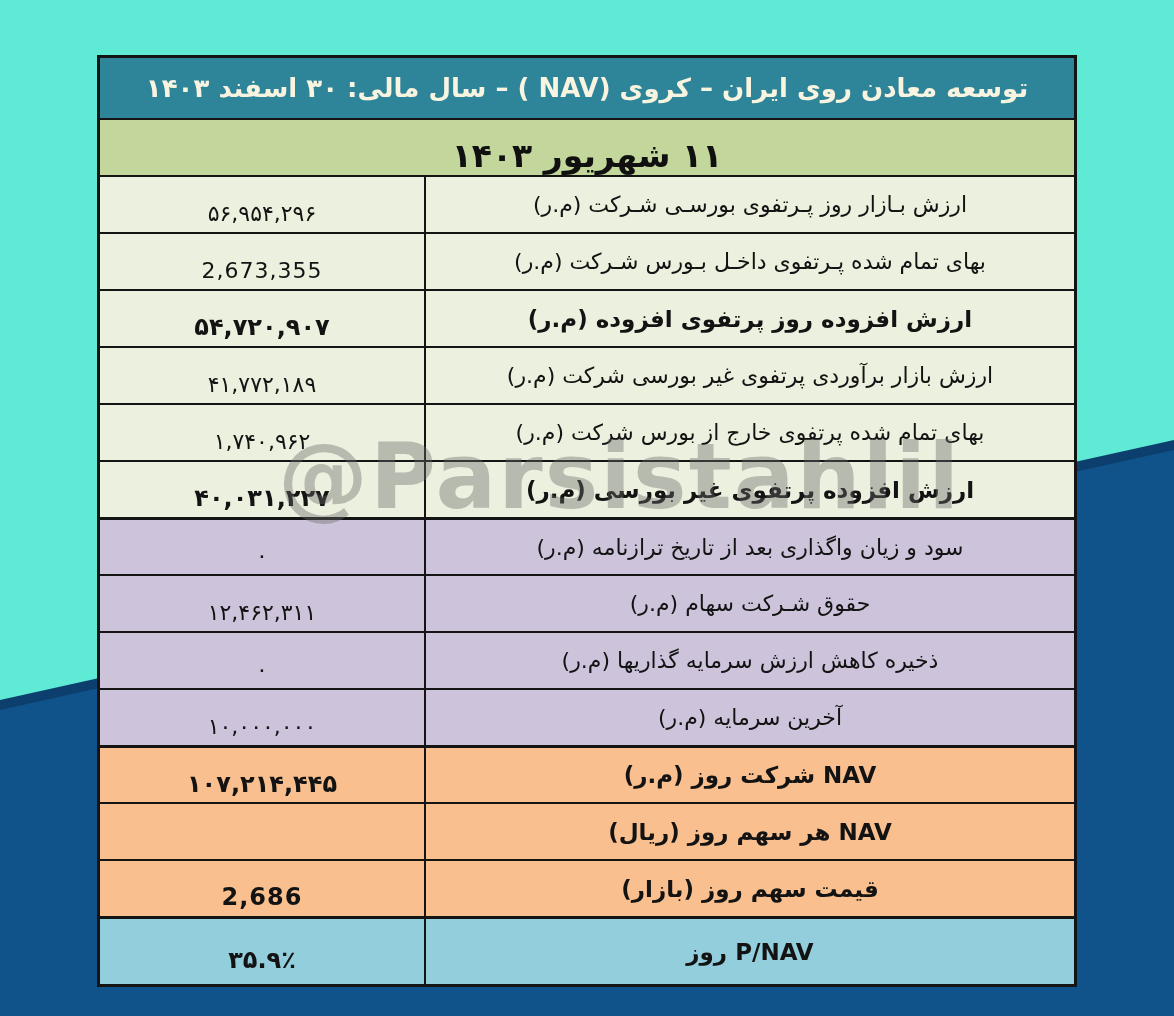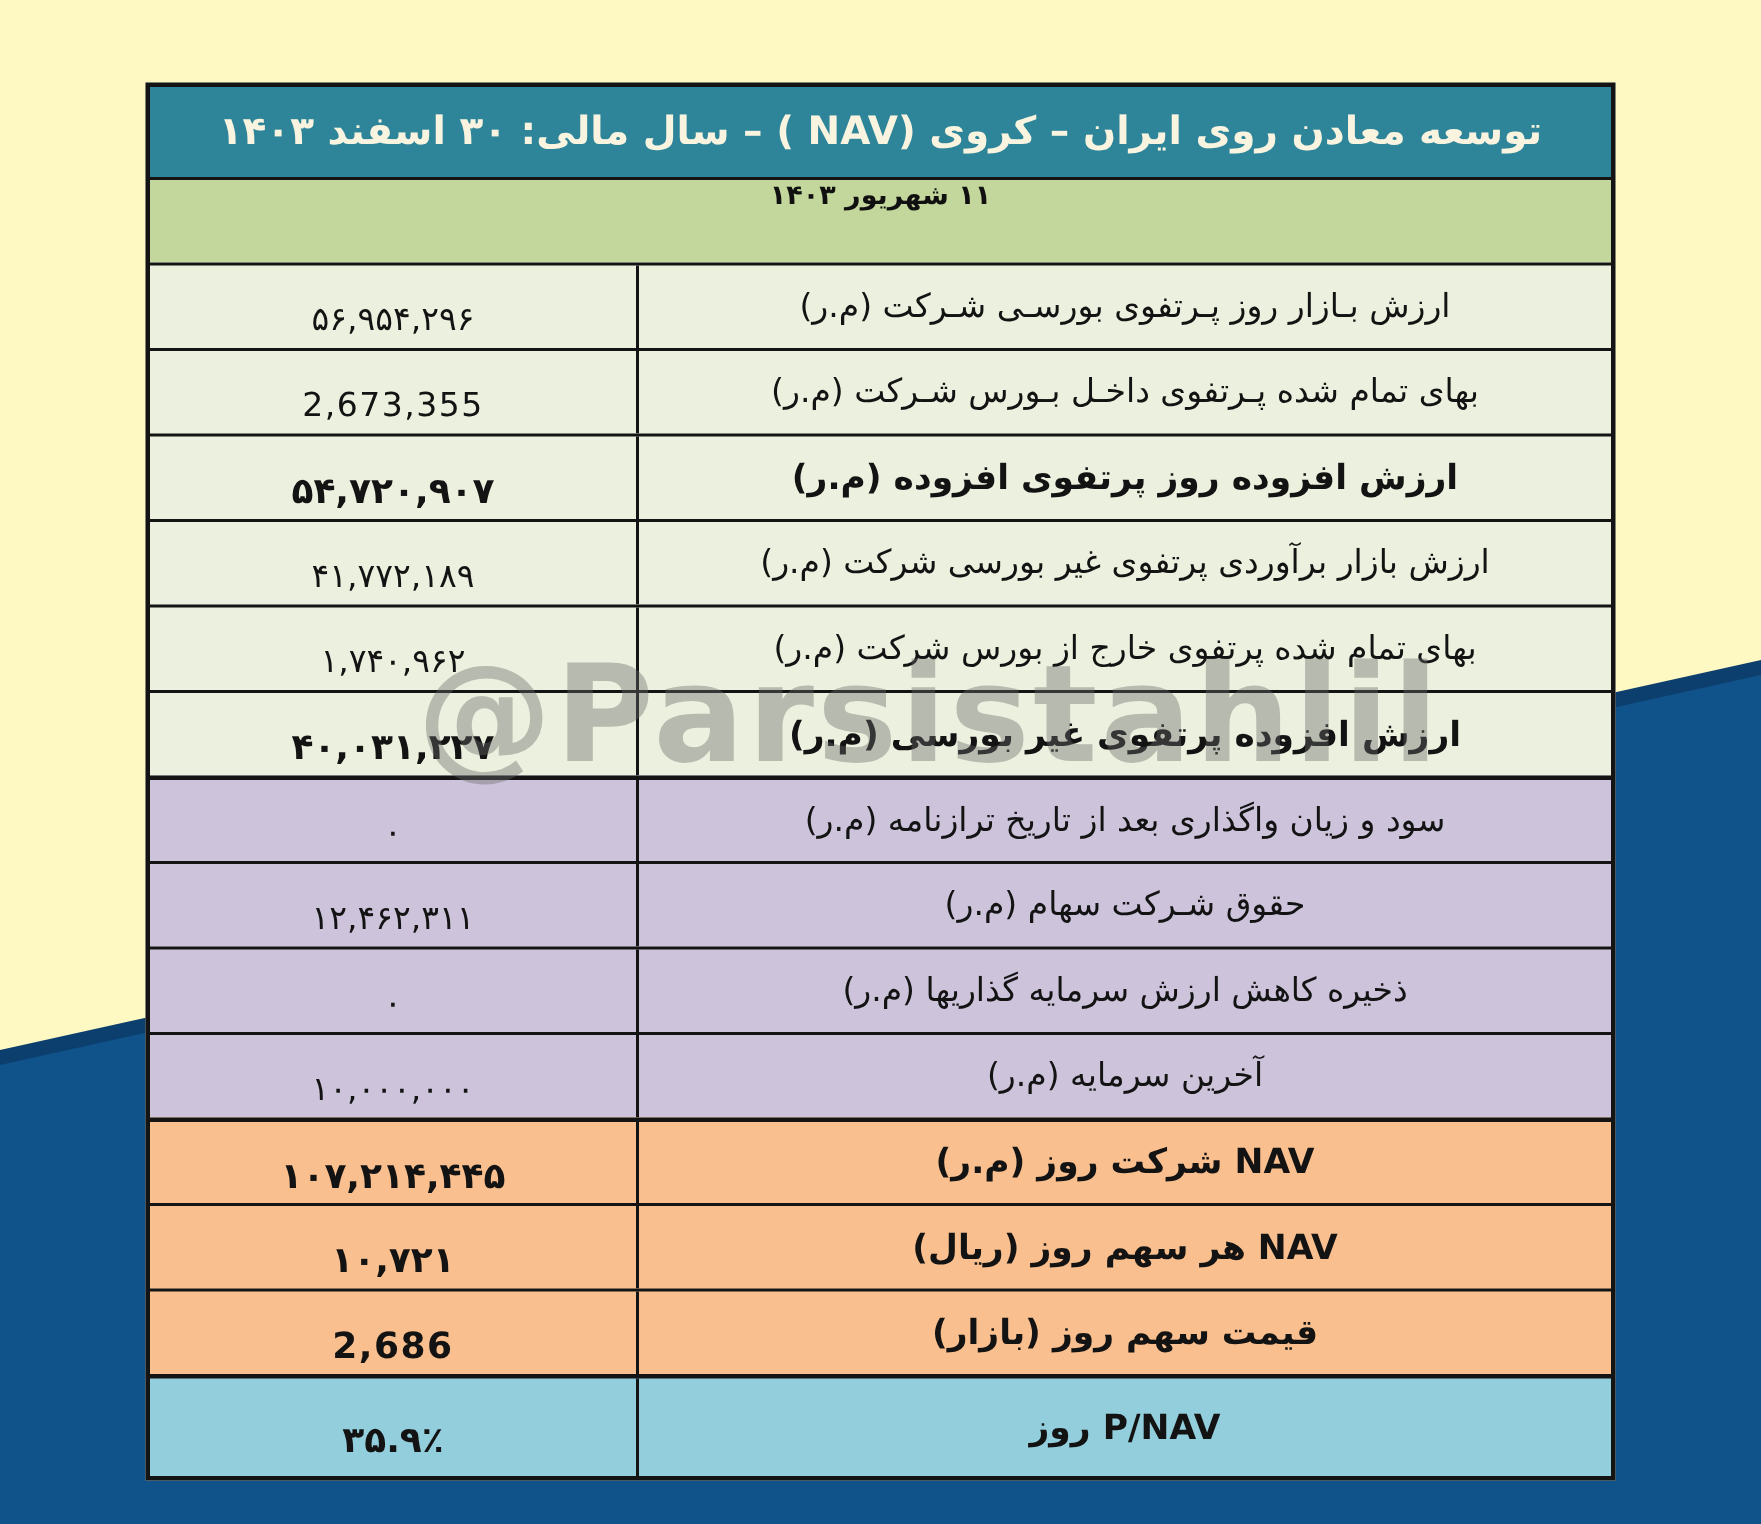--- a/index.html
+++ b/index.html
@@ -1,19 +1,19 @@
 <!DOCTYPE html>
 <html lang="fa"><head>
 <meta charset="utf-8">
 <style>
   * { margin:0; padding:0; box-sizing:border-box; }
   html,body { width:1174px; height:1016px; }
   body { font-family:"DejaVu Sans", sans-serif; background:#ffffff; overflow:hidden; }
 
-  .page { position:relative; width:1174px; height:1016px; background:#fef9c3; overflow:hidden; }
+  .page { position:relative; width:1174px; height:1016px; background:#5eead4; overflow:hidden; }
 
   
   .bg-stripe {
     position:absolute; inset:0; z-index:1; background:#0c3f6d;
     clip-path:polygon(0 700px, 1174px 440px, 1174px 456px, 0 716px);
   }
   .bg-blue {
     position:absolute; inset:0; z-index:1; background:#10538b;
     clip-path:polygon(0 710px, 1174px 450px, 1174px 1016px, 0 1016px);
   }
@@ -25,22 +25,22 @@
   }
   .trow { display:flex; direction:rtl; height:57px; border-top:2px solid #141414; }
   .trow.sec { border-top-width:3px; }
   .trow.first { border-top:none; }
 
   .title-row {
     height:60px; background:#2e8499; align-items:center; justify-content:center;
     color:#f8f4e0; font-weight:bold; font-size:26px;
   }
   .date-row {
-    background:#c3d69b; align-items:flex-start; justify-content:center;
-    color:#101010; font-weight:bold; font-size:18px;
+    background:#c3d69b; align-items:flex-end; justify-content:center;
+    color:#101010; font-weight:bold; font-size:33px;
   }
   .cell { display:flex; align-items:center; justify-content:center; color:#131313; }
   .cell.label { width:650px; border-left:2px solid #141414; font-size:22px; padding:0 10px; text-align:center; }
   .cell.value { flex:1; direction:ltr; font-size:22px; letter-spacing:1px;margin-top:17px; }
 
   .r-cream  { background:#ecf0de; }
   .r-lav    { background:#cdc4dc; }
   .r-orange { background:#f9bf8e; }
   .r-blue   { background:#93cedd; }
   .r-last   { height:68px; }
@@ -113,21 +113,20 @@
       <div class="cell label">آخرین سرمایه (م.ر)</div>
       <div class="cell value">۱۰,۰۰۰,۰۰۰</div>
     </div>
 
     <div class="trow r-orange b sec">
       <div class="cell label">NAV  شرکت روز (م.ر)</div>
       <div class="cell value">۱۰۷,۲۱۴,۴۴۵</div>
     </div>
     <div class="trow r-orange b">
       <div class="cell label">NAV هر سهم روز (ریال)</div>
-      <div class="cell value">۱۰,۷۲۱</div>
     </div>
     <div class="trow r-orange b">
       <div class="cell label">قیمت سهم روز (بازار)</div>
       <div class="cell value">2,686</div>
     </div>
 
     <div class="trow r-blue b sec r-last">
       <div class="cell label">P/NAV روز</div>
       <div class="cell value">۳۵.۹٪</div>
     </div>

